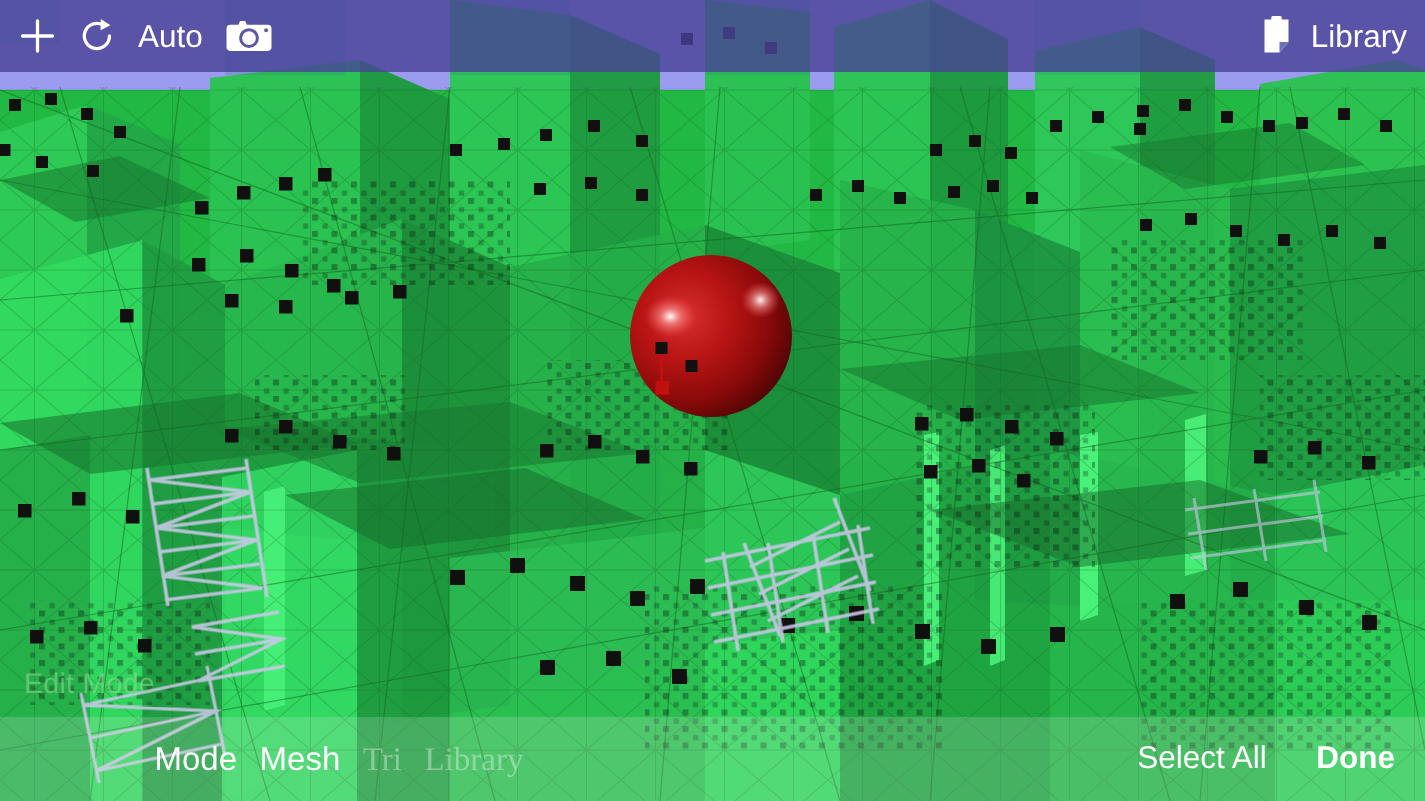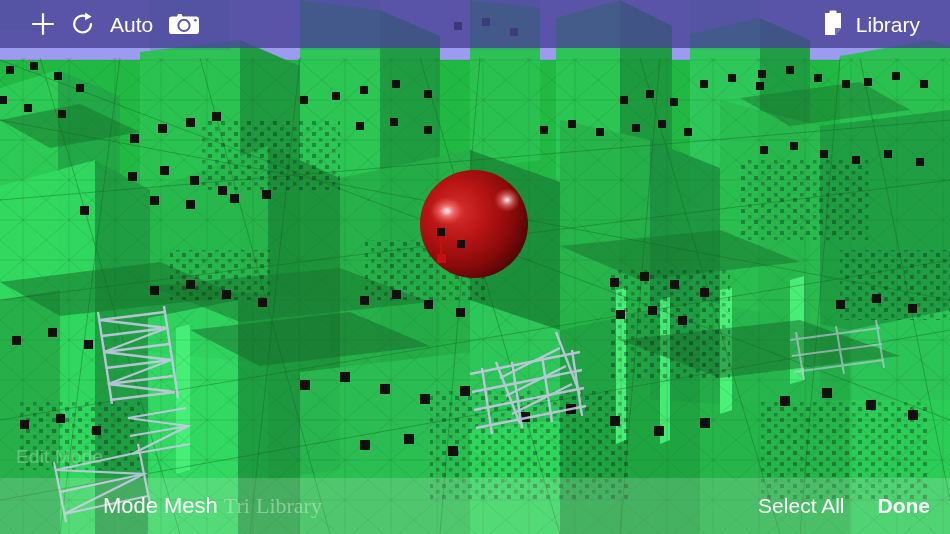--- a/index.html
+++ b/index.html
@@ -30,21 +30,21 @@
     pointer-events:none;
     user-select:none;
   }
 
   
   #top-bar {
     position:absolute; top:0; left:0;
     width:950px; height:48px;
     background:rgba(72,66,150,0.80);
     display:flex; align-items:center;
-    padding:0 30px;
+    padding:0 12px;
     color:#fff;
   }
   #top-left { display:flex; align-items:center; gap:14px; }
   #top-right { margin-left:auto; display:flex; align-items:center; gap:11px; }
   .tb-label { font-size:21px; color:#fff; line-height:1; }
   .icon-btn { display:flex; align-items:center; justify-content:center; cursor:pointer; }
 
   
   #bottom-bar {
     position:absolute; left:0; bottom:0;
@@ -55,21 +55,21 @@
   }
   #stats {
     position:absolute; left:20px; top:50%;
     transform:translateY(-50%);
     font-size:12.5px; line-height:1.75;
     color:#ffffff;
   }
   #mode-group {
     position:absolute; left:103px; top:50%;
     transform:translateY(-50%);
-    display:flex; align-items:flex-end; gap:6px;
+    display:flex; align-items:flex-end; gap:15px;
   }
   .mode-item { font-size:22px; cursor:pointer; white-space:nowrap; }
   .mode-item.active { color:#ffffff; }
   .mode-item.dim { color:rgba(225,235,225,0.46);font-family:Liberation Serif, serif; }
   #action-group {
     position:absolute; right:20px; top:50%;
     transform:translateY(-50%);
     display:flex; align-items:baseline; gap:18px;
   }
   .action-item { font-size:21px; color:#fff; cursor:pointer; white-space:nowrap; }

